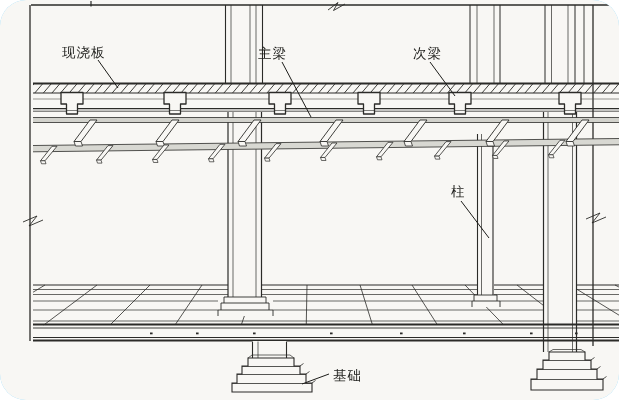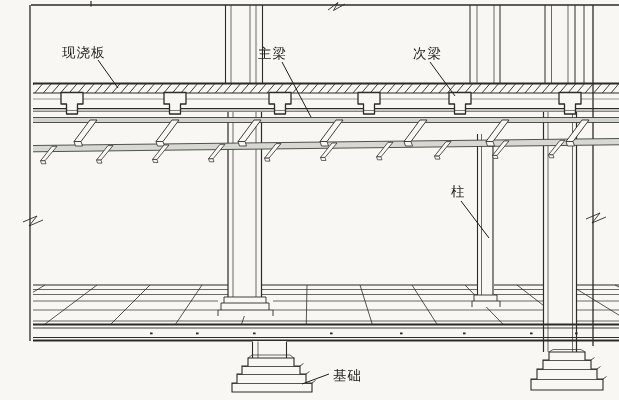--- a/index.html
+++ b/index.html
@@ -1,17 +1,17 @@
 <!DOCTYPE html>
 <html><head>
 <meta charset="utf-8">
 <style>
   html,body{margin:0;padding:0;background:#ffffff;}
   .stage{width:619px;height:400px;position:relative;background:#7dd3fc;overflow:hidden;
-         font-family:"DejaVu Sans","Liberation Sans",sans-serif;}
+         font-family:"DejaVu Sans","Liberation Sans",sans-serif;border-radius:26px;}
   svg{display:block;}
   .lbl{font-size:13.5px;fill:#1d1d1a;letter-spacing:1px;
        font-family:"DejaVu Sans","Liberation Sans",sans-serif;}
 </style>
 </head>
 <body>
 
 <div class="stage">
 <svg id="d" width="619" height="400" viewBox="0 0 619 400">
   <defs>

